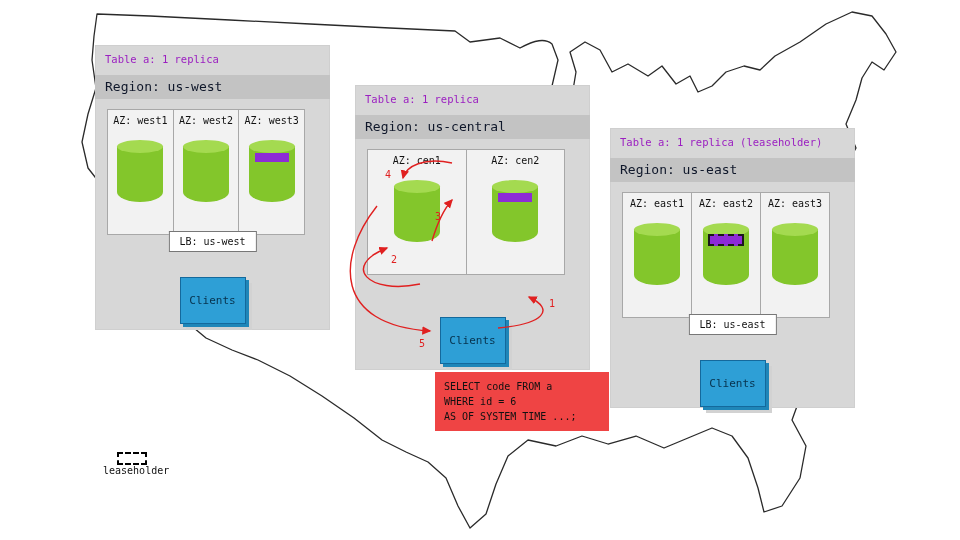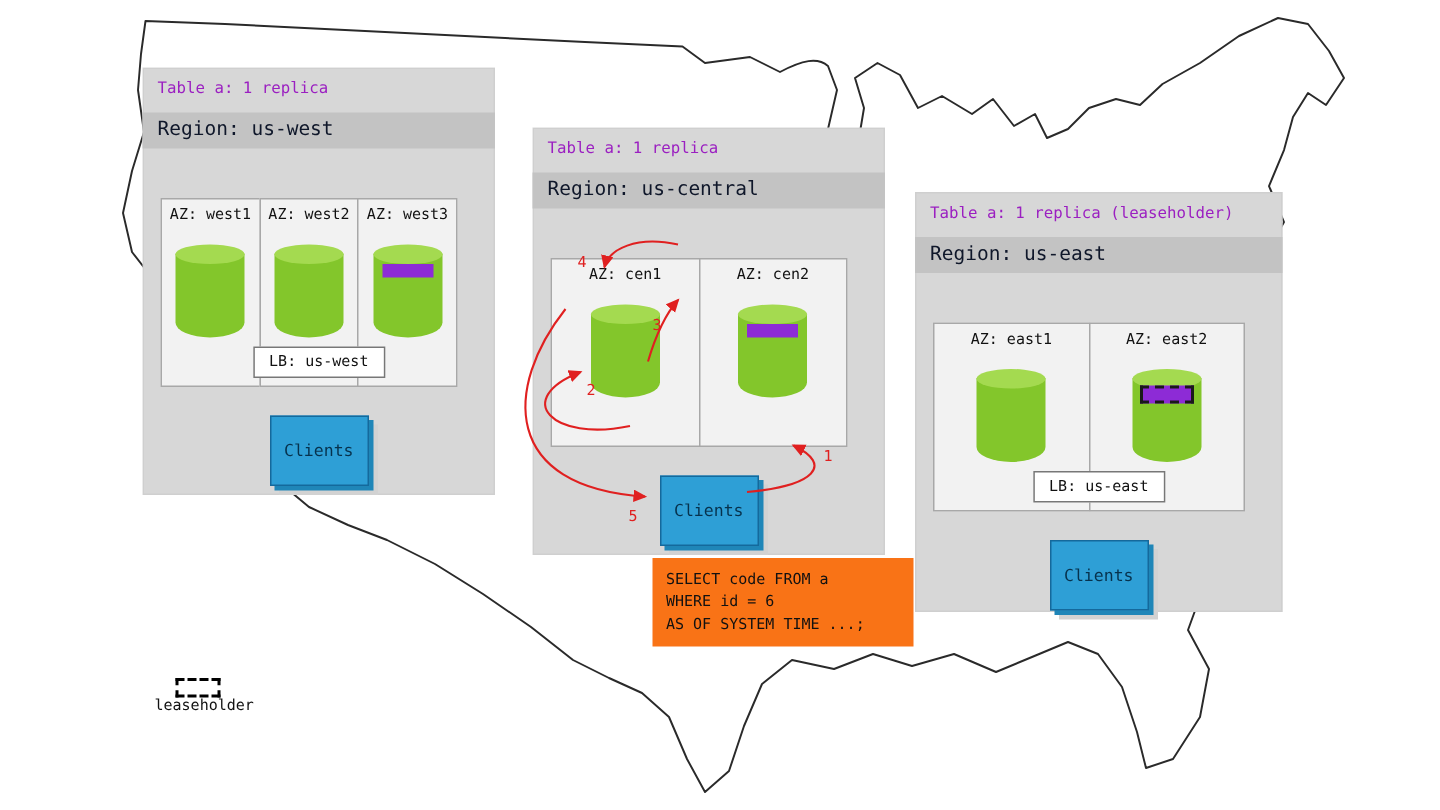--- a/index.html
+++ b/index.html
@@ -21,21 +21,20 @@
     font-size:10.5px;color:#9b1fc1;white-space:nowrap;
   }
   .region-header{
     position:absolute;left:0;right:0;top:30px;height:24px;
     background:#c3c3c3;color:#0f172a;
     font-size:13px;line-height:24px;padding-left:10px;box-sizing:border-box;
   }
   .az-row{
     position:absolute;left:12px;right:25px;top:64px;height:126px;
     display:flex;
-    margin-top:23px;
   }
   .az-col{
     flex:1;background:#f2f2f2;border:1px solid #a8a8a8;
     margin-left:-1px;position:relative;text-align:center;
   }
   .az-col:first-child{margin-left:0;}
   .az-label{font-size:10px;color:#111;padding:5px 0 2px;}
   .cylinder{position:relative;width:46px;height:62px;margin:12px auto 0;}
   .cyl-body{position:absolute;left:0;right:0;top:6px;bottom:0;background:#83c62b;
     border-radius:0 0 23px 23px / 0 0 10px 10px;}
@@ -51,21 +50,21 @@
   .clients{
     position:absolute;top:232px;left:50%;transform:translateX(-50%);
     width:64px;text-align:center;
     background:#2e9fd6;border:1px solid #14699c;
     color:#07324d;font-size:11px;padding:16px 0;
     box-shadow:3px 3px 0 #1f86b8, 6px 6px 0 #d2d2d2;
   }
 
   .sql-box{
     position:absolute;left:435px;top:372px;width:156px;z-index:2;
-    background:#f97316;color:#111;
+    background:#ef4444;color:#111;
     font-size:10px;line-height:1.5;padding:7px 9px;
     white-space:pre-line;
   }
 
   .legend{position:absolute;left:95px;top:452px;z-index:2;display:flex;align-items:center;flex-direction:column;}
   .legend-swatch{width:26px;height:9px;border:2px dashed #000;background:#fff;}
   .legend-label{font-size:10px;color:#111;margin-left:8px;}
 
   .arrow{fill:none;stroke:#e02020;stroke-width:1.4;}
   .step-num{fill:#e02020;font-size:10px;font-family:"DejaVu Sans Mono",monospace;}
@@ -153,20 +152,27 @@
           <div class="cyl-body"></div>
           <div class="cyl-top"></div>
         </div>
     </div>
     <div class="az-col">
       <div class="az-label">AZ: east2</div>
       <div class="cylinder">
           <div class="cyl-body"></div>
           <div class="cyl-top"></div>
         <div class="band dashed"></div>
+        </div>
+    </div>
+    <div class="az-col">
+      <div class="az-label">AZ: east3</div>
+      <div class="cylinder">
+          <div class="cyl-body"></div>
+          <div class="cyl-top"></div>
         </div>
     </div>
   </div>
   <div class="lb-box">LB: us-east</div>
   <div class="clients">Clients</div>
 </div>
 
 <div class="sql-box">SELECT code FROM a
 WHERE id = 6
 AS OF SYSTEM TIME ...;</div>

